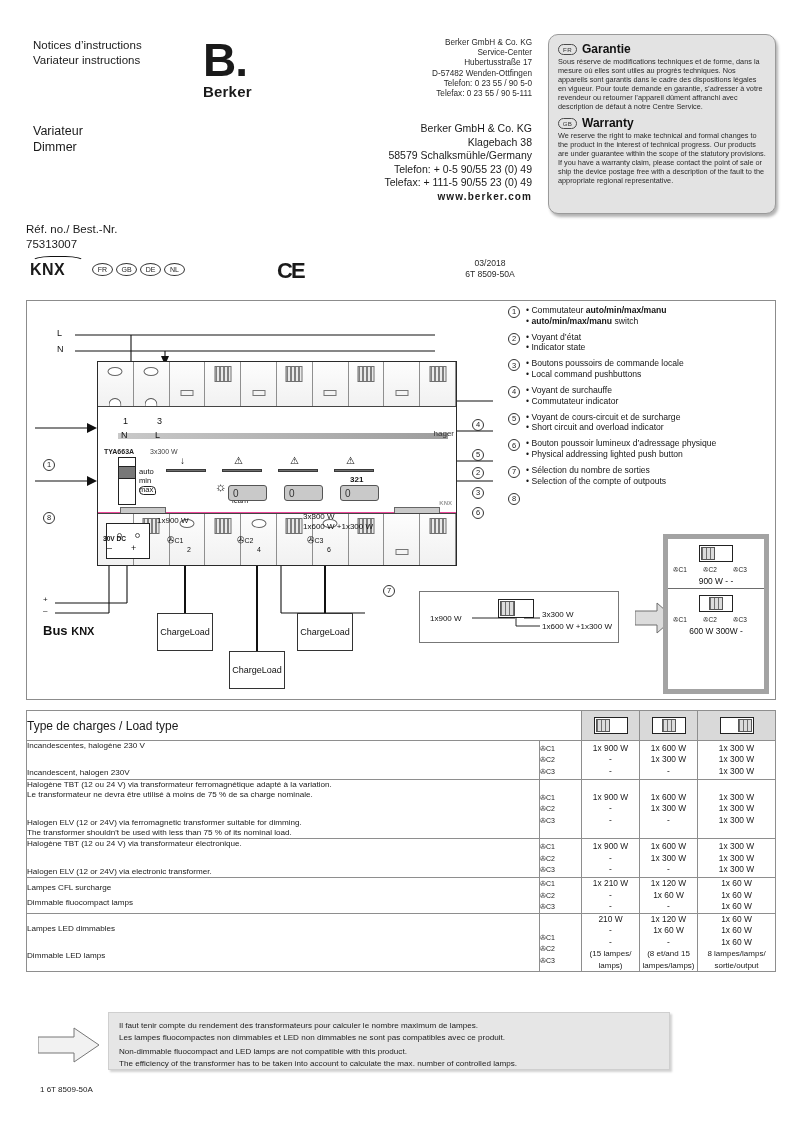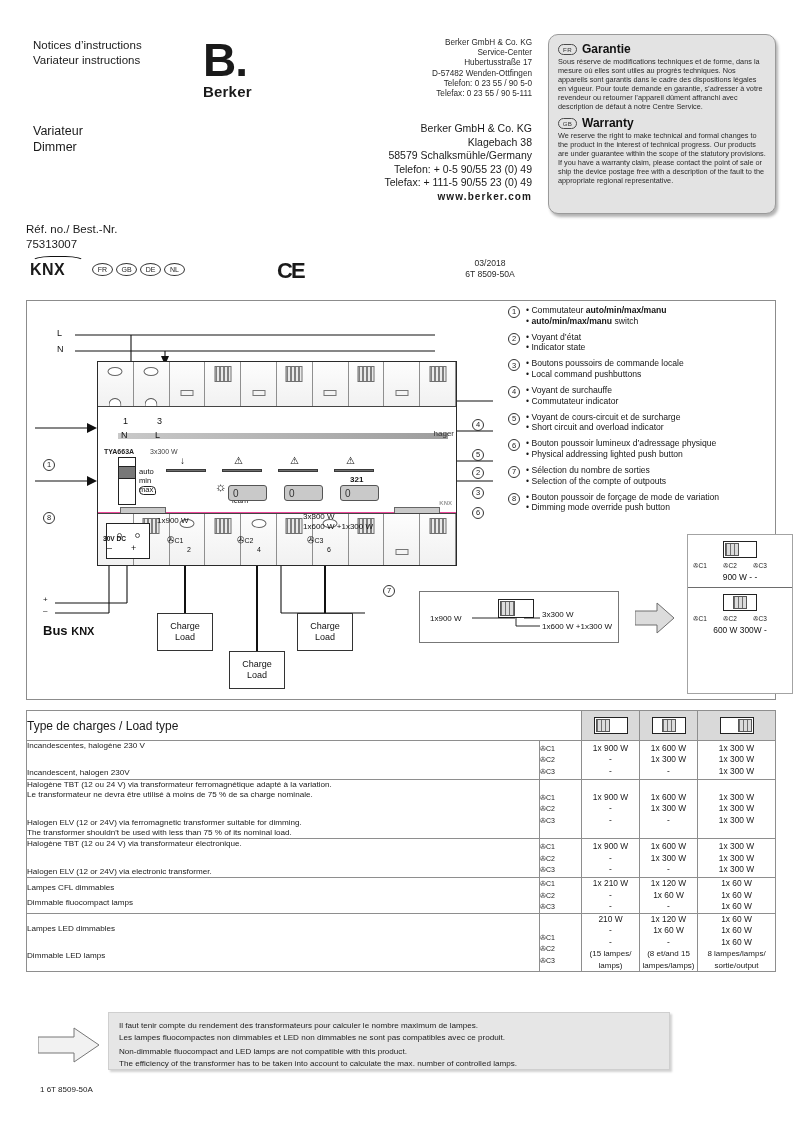--- a/index.html
+++ b/index.html
@@ -234,21 +234,21 @@
     border: 1px solid #555; border-radius: 50%;
   }
   .dc-lbl { position: absolute; left: 8px; font-size: 6.6px; font-weight: bold; color: #111; }
   .pol-lbl { position: absolute; font-size: 9px; color: #111; }
 
   .out-lbl { position: absolute; font-size: 7px; color: #111; }
   .lamp-ico { font-size: 9px; }
 
   .charge-box {
     position: absolute; width: 56px; height: 38px; border: 1px solid #333;
-    background: #fff; display: flex; flex-direction: column;
+    background: #fff; display: flex; 
     align-items: center; justify-content: center;
     font-size: 9px; line-height: 11px; color: #111;
   }
   .bus-knx {
     position: absolute; font-size: 13px; font-weight: bold; color: #111;
   }
 
   
   .cfg-callout {
     position: absolute; left: 392px; top: 290px; width: 200px; height: 52px;
@@ -262,21 +262,21 @@
     position: absolute; left: 1px; top: 1px; width: 15px; height: 15px;
     background: repeating-linear-gradient(to right, #6e6e6e 0 1.5px, #dcdcdc 1.5px 4px);
     border: 1px solid #555;
   }
   .cfg-t { position: absolute; font-size: 8px; color: #111; }
 
   .big-arrow { position: absolute; left: 608px; top: 300px; }
 
   .cfg-stack {
     position: absolute; left: 636px; top: 233px; width: 106px; height: 160px;
-    border: 1px solid #a3a3a3; background: #fff; margin-left: 24px;
+    border: 5px solid #a3a3a3; background: #fff;
   }
   .cfg-row { height: 33.33%; border-bottom: 1px solid #6d6d6d; position: relative; }
   .cfg-row:last-child { border-bottom: none; }
   .cfg-sw {
     position: absolute; left: 50%; top: 6px; transform: translateX(-50%);
     width: 34px; height: 17px; border: 1.2px solid #222; background: #fff;
   }
   .cfg-sw .hb {
     position: absolute; top: 1px; width: 14px; height: 13px;
     background: repeating-linear-gradient(to right, #6e6e6e 0 1.5px, #dcdcdc 1.5px 4px);
@@ -480,24 +480,20 @@
           </span>
         <span class="legend-txt">
           <div>• Sélection du nombre de sorties</div>
           <div>• Selection of the compte of outpouts</div>
         </span>
       </div>
       <div class="legend-item">
         <span class="legend-num">
             <span class="circ-num">8</span>
           </span>
-        <span class="legend-txt">
-          <div> • Bouton poussoir de forçage de mode de variation</div>
-          <div>• Dimming mode override push button</div>
-        </span>
       </div>
     </div>
 
     <div class="device-area">
 
       <svg width="460" height="380" style="position:absolute;left:0;top:0;">
 
         <line x1="40" y1="22" x2="400" y2="22" stroke="#111" stroke-width="1.1"></line>
         <line x1="40" y1="38" x2="400" y2="38" stroke="#111" stroke-width="1.1"></line>
         <line x1="96" y1="22" x2="96" y2="48" stroke="#111" stroke-width="1.1"></line>
@@ -858,21 +854,21 @@
       </td>
       <td class="lt-val">
         <div>1x 300 W</div>
             <div>1x 300 W</div>
             <div>1x 300 W</div>
       </td>
     </tr>
 
     <tr>
       <td class="lt-desc">
-        <div>Lampes CFL dimmables</div>
+        <div>Lampes CFL surcharge</div>
         <div class="l2" style="margin-top:5px;">Dimmable fluocompact lamps</div>
       </td>
       <td class="lt-ch">
         <div>✇<span>C1</span></div>
         <div>✇<span>C2</span></div>
         <div>✇<span>C3</span></div>
       </td>
       <td class="lt-val">
         <div>1x 210 W</div>
             <div>-</div>

